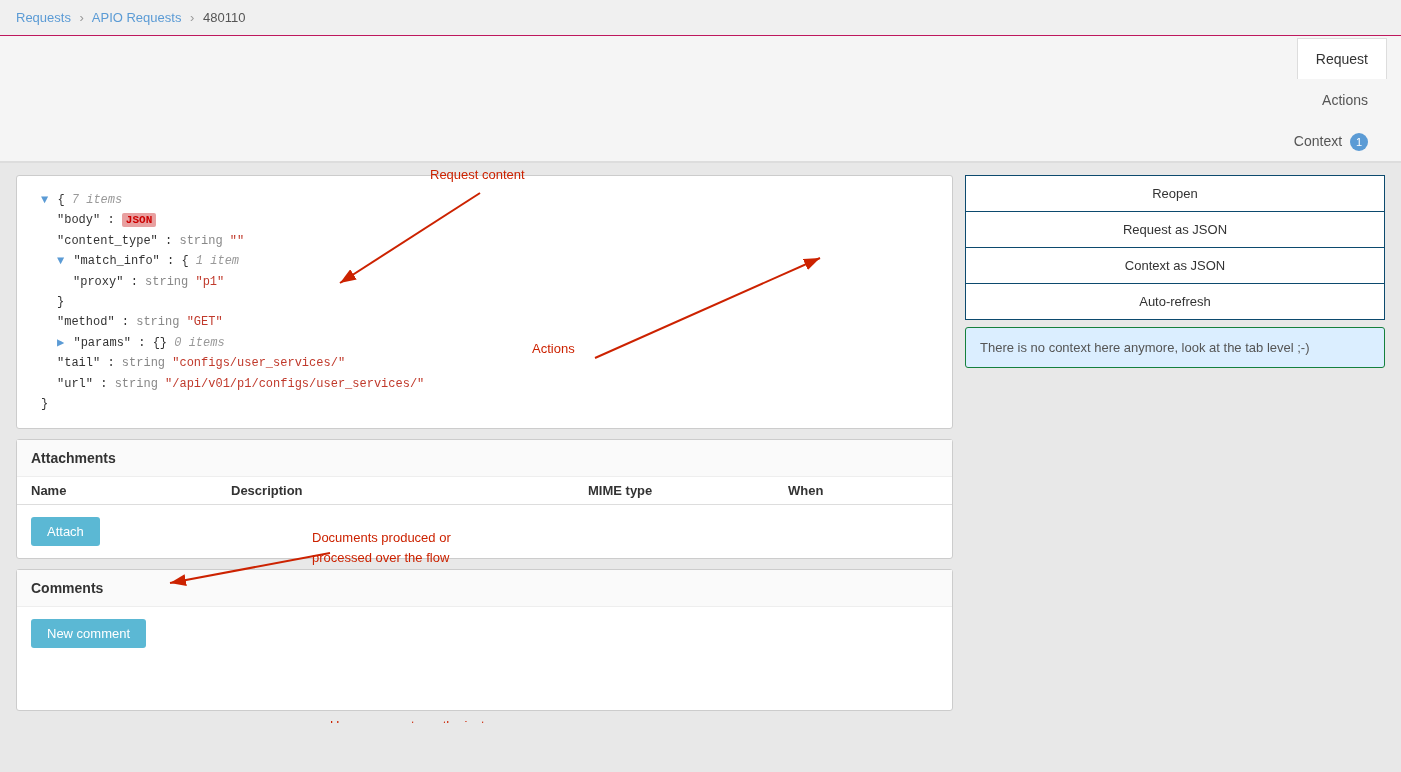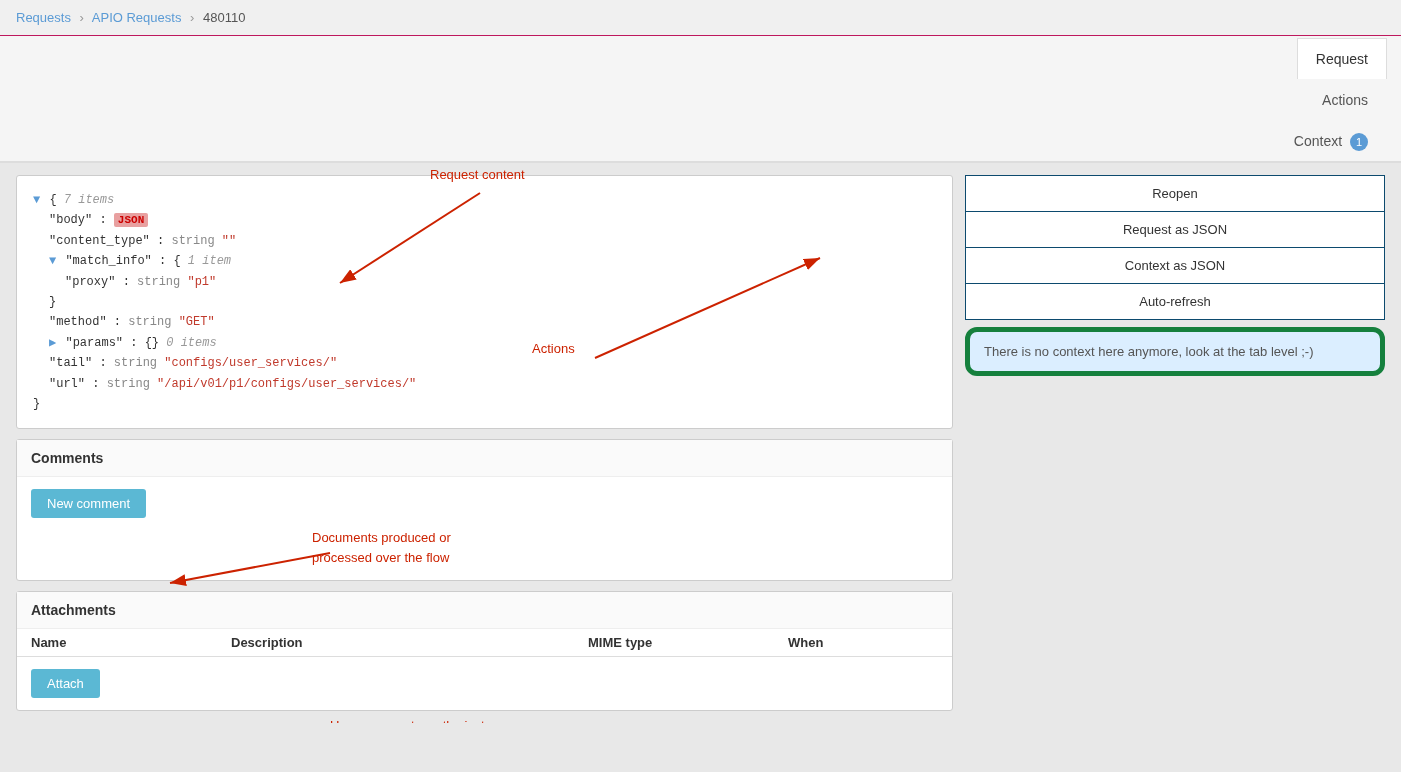--- a/index.html
+++ b/index.html
@@ -76,21 +76,21 @@
     .right-panel {
       width: 420px;
       display: flex;
       flex-direction: column;
       gap: 8px;
     }
     .json-box {
       background: white;
       border: 1px solid #ccc;
       border-radius: 3px;
-      padding: 14px 16px;
+      padding: 14px 24px;
       font-family: 'Courier New', monospace;
       font-size: 12px;
       line-height: 1.7;
       color: #333;
     }
     .json-null {
       background: #e8a0a0;
       color: #cc0000;
       padding: 1px 4px;
       border-radius: 2px;
@@ -137,22 +137,22 @@
       background: white;
       border: 1px solid #0c4a6e;
       text-align: center;
       cursor: pointer;
       font-size: 13px;
       color: #333;
       margin-bottom: -1px;
     }
     .info-box {
       background: #dbeeff;
-      border: 5px solid #15803d;
-      border-radius: 12px;
+      border: 1px solid #15803d;
+      border-radius: 3px;
       padding: 12px 14px;
       font-size: 13px;
       color: #555;
     }
     .blue-btn {
       background: #5bb8d4;
       color: white;
       border: none;
       padding: 7px 16px;
       border-radius: 3px;
@@ -261,41 +261,41 @@
         <span class="json-type">string </span>
         <span class="json-string">"/api/v01/p1/configs/user_services/"</span>
       </div>
       <div class="json-line">
         <span>}</span>
       </div>
     </div>
 
     <div class="section-box">
       <div class="section-header">
-        <span>Comments</span>
-      </div>
-      <div class="section-body">
-        <button class="blue-btn">New comment</button>
-      </div>
-      <div style="height:50px;"></div>
-    </div>
-
-    <div class="section-box">
-      <div class="section-header">
         <span>Attachments</span>
       </div>
       <div class="table-header">
         <span>Name</span>
         <span>Description</span>
         <span>MIME type</span>
         <span>When</span>
       </div>
       <div class="section-body">
         <button class="blue-btn">Attach</button>
       </div>
+    </div>
+
+    <div class="section-box">
+      <div class="section-header">
+        <span>Comments</span>
+      </div>
+      <div class="section-body">
+        <button class="blue-btn">New comment</button>
+      </div>
+      <div style="height:50px;"></div>
     </div>
 
   </div>
 
   <div class="right-panel">
     <div>
       <button class="action-btn">Reopen</button>
       <button class="action-btn">Request as JSON</button>
       <button class="action-btn">Context as JSON</button>
       <button class="action-btn">Auto-refresh</button>

